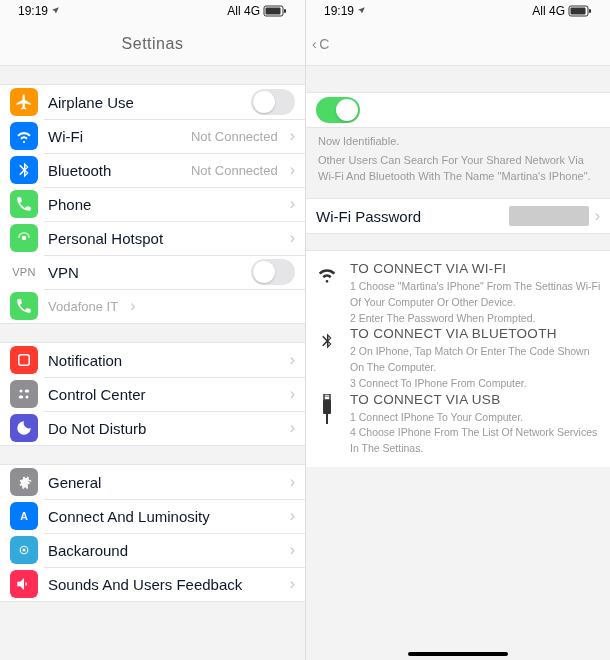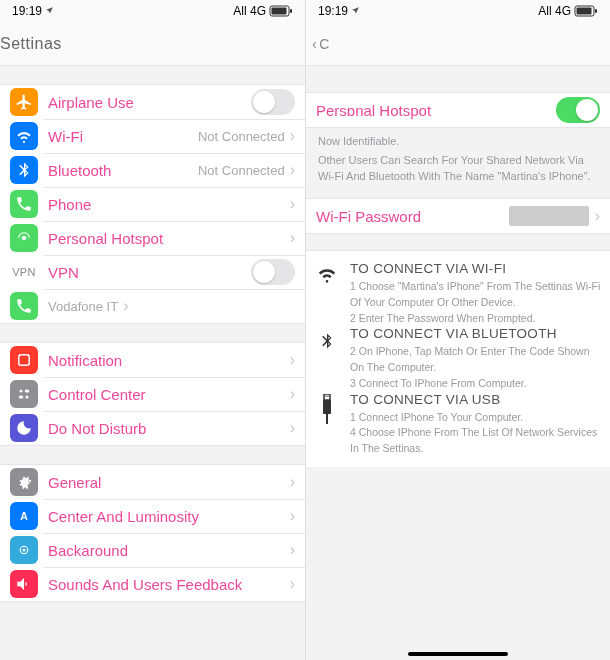--- a/index.html
+++ b/index.html
@@ -1,31 +1,31 @@
 <!DOCTYPE html>
 <html><head>
 <meta charset="utf-8">
 <style>
   * { margin: 0; padding: 0; box-sizing: border-box; }
   body { font-family: -apple-system, Helvetica, Arial, sans-serif; width: 610px; height: 660px; display: flex; background: #fff; overflow: hidden; }
   .pane { width: 305px; height: 660px; display: flex; flex-direction: column; background: #f3f3f4; }
   .pane + .pane { border-left: 1px solid #ddd; }
-  .statusbar { height: 22px; display: flex; align-items: center; justify-content: space-between; padding: 0 12px; font-size: 12px; font-weight: 500; background: #fafafa; }
+  .statusbar { height: 22px; display: flex; align-items: center; justify-content: space-between; padding: 0 18px; font-size: 12px; font-weight: 500; background: #fafafa; }
   .statusbar .left, .statusbar .right { display: flex; align-items: center; gap: 3px; }
   .statusbar .right svg { display: block; }
-  .navhdr { height: 44px; display: flex; align-items: center; justify-content: flex-start; font-size: 16px; font-weight: 500; letter-spacing: 0.5px; color: #666; position: relative; background: #fafafa; border-bottom: 1px solid #e5e5e7; }
+  .navhdr { height: 44px; display: flex; align-items: center; justify-content: center; font-size: 16px; font-weight: 500; letter-spacing: 0.5px; color: #666; position: relative; background: #fafafa; border-bottom: 1px solid #e5e5e7; }
   .navhdr .back { position: absolute; left: 6px; color: #888; font-size: 14px; display: flex; align-items: center; gap: 2px; }
   .content { flex: 1; overflow-y: auto; }
   .group { margin-top: 18px; background: #fff; border-top: 1px solid #e5e5e7; border-bottom: 1px solid #e5e5e7; }
   .row { display: flex; align-items: center; height: 34px; padding: 0 10px 0 10px; position: relative; }
   .row + .row::before { content: ""; position: absolute; left: 44px; right: 0; top: 0; height: 1px; background: #e5e5e7; }
   .iconbox { width: 28px; height: 28px; border-radius: 6px; display: flex; align-items: center; justify-content: center; margin-right: 10px; flex-shrink: 0; }
   .iconbox svg { display: block; }
-  .rowlabel { flex: 1; font-size: 15px; color: #ec4899; }
-  .rowvalue { font-size: 13px; color: #aaa; margin-right: 5px; }
+  .rowlabel { flex: 1; font-size: 15px; color: #0f172a; }
+  .rowvalue { font-size: 13px; color: #aaa; margin-right: 12px; }
   .chev { color: #c7c7cc; font-size: 16px; }
   .toggle { width: 44px; height: 26px; border-radius: 13px; background: #e5e5e7; position: relative; }
   .toggle.on { background: #4cd964; }
   .toggle .knob { width: 22px; height: 22px; border-radius: 11px; background: #fff; position: absolute; top: 2px; left: 2px; box-shadow: 0 1px 2px rgba(0,0,0,.2); }
   .toggle.on .knob { left: 20px; }
   .texticon { width: 28px; text-align: center; font-size: 11px; color: #888; margin-right: 10px; flex-shrink: 0; letter-spacing: 0.3px; }
   .helptext { font-size: 11px; color: #9a9a9d; padding: 6px 12px 10px 12px; line-height: 1.4; }
   .helptext .first { display: block; margin-bottom: 4px; }
   .pwfield { width: 80px; height: 20px; background: #ccc; border-radius: 2px; }
   .instruct { background: #fff; padding: 10px 8px; display: flex; flex-direction: column; border-top: 1px solid #e5e5e7; margin-top: 16px; }
@@ -175,21 +175,21 @@
           </div>
         <span class="rowlabel">General</span>
         <span class="chev">›</span>
       </div>
       <div class="row">
         <div class="iconbox" style="background:#007aff">
             <svg width="18" height="18" viewBox="0 0 24 24" fill="#fff">
               <text x="12" y="17" text-anchor="middle" font-size="14" font-weight="bold">A</text>
             </svg>
           </div>
-        <span class="rowlabel">Center And Luminosity</span>
+        <span class="rowlabel">Connect And Luminosity</span>
         <span class="chev">›</span>
       </div>
       <div class="row">
         <div class="iconbox" style="background:#34aadc">
             <svg width="18" height="18" viewBox="0 0 24 24" fill="#fff">
               <circle cx="12" cy="12" r="5" fill="none" stroke="#fff" stroke-width="1.5"></circle>
               <circle cx="12" cy="12" r="2"></circle>
             </svg>
           </div>
         <span class="rowlabel">Backaround</span>
@@ -231,21 +231,20 @@
   <div class="navhdr">
     <div class="back">
       <span>‹</span>
       <span>C</span>
     </div>
   </div>
 
   <div class="content">
     <div class="group" style="margin-top:26px">
       <div class="row noicon">
-        <span class="rowlabel">Persɒnal Hotspot</span>
         <div class="toggle on">
               <div class="knob"></div>
             </div>
       </div>
     </div>
     <div class="helptext">
       <span class="first">Now Identifiable.</span>
       <span>Other Users Can Search For Your Shared Network Via Wi-Fi And Bluetooth With The Name "Martina's IPhone".</span>
     </div>
 

